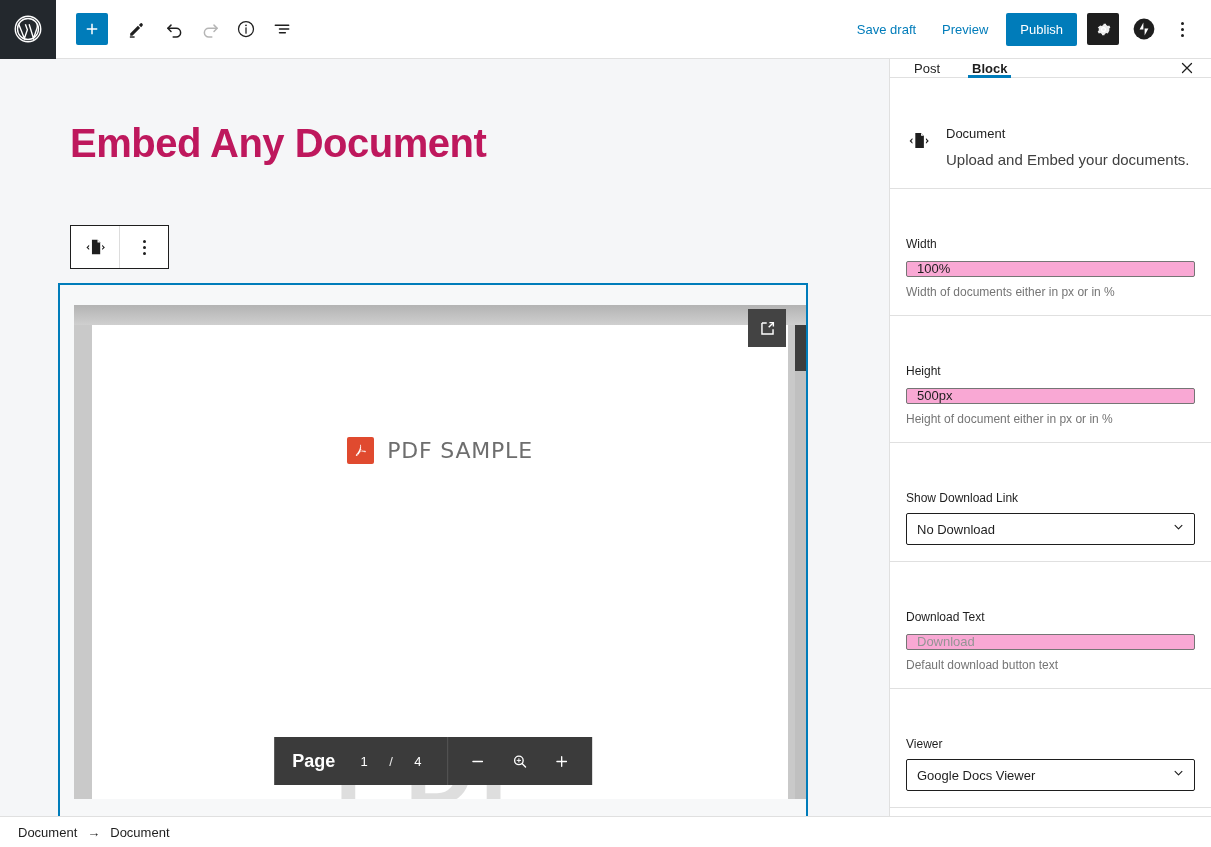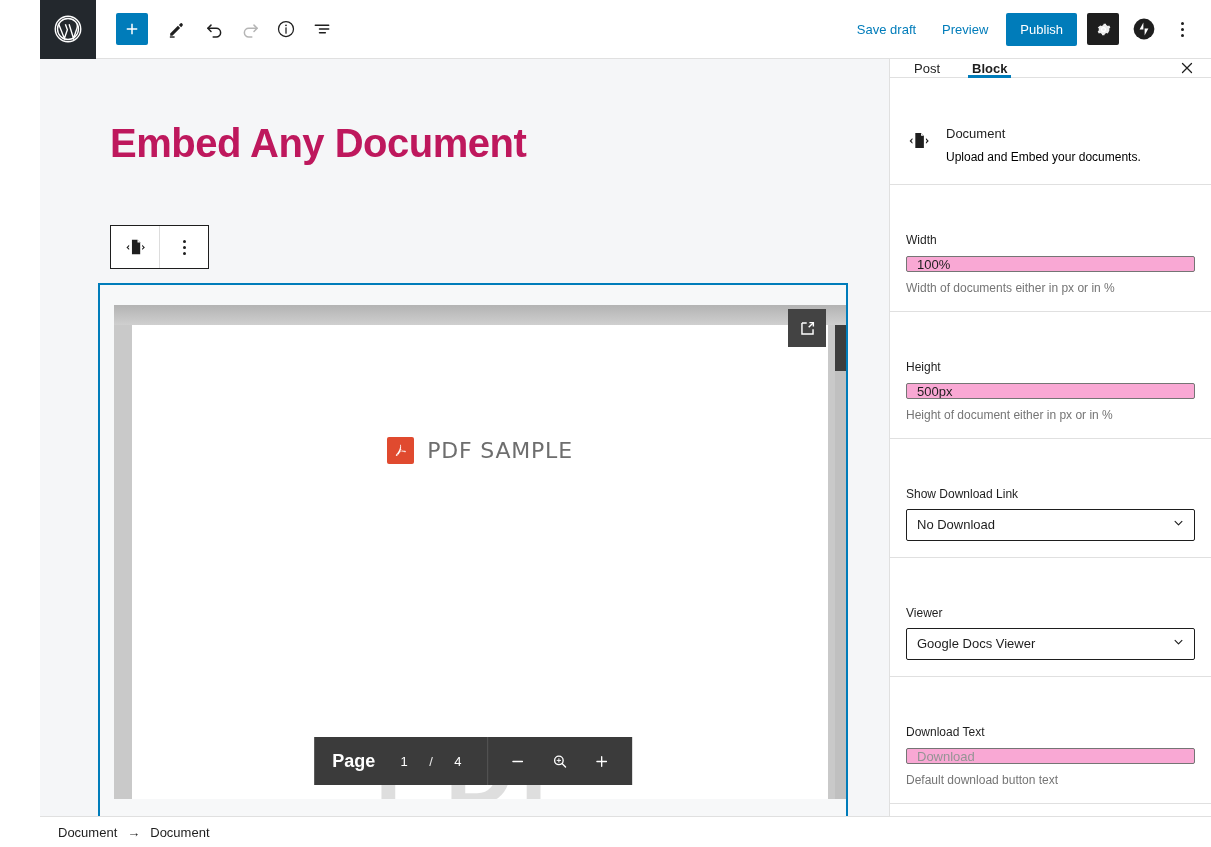--- a/index.html
+++ b/index.html
@@ -2,21 +2,21 @@
 <html><head>
 <meta charset="utf-8">
 <style>
   * { box-sizing: border-box; margin: 0; padding: 0; }
   html, body {
     width: 1211px; height: 847px;
     font-family: "Liberation Sans", sans-serif;
     background: #ffffff;
     overflow: hidden;
   }
-  .app { position: relative; width: 1211px; height: 847px; display: flex; flex-direction: column; padding-left: 40px; }
+  .app { position: relative; width: 1211px; height: 847px; display: flex; flex-direction: column; }
 
   
   .header {
     height: 59px; min-height: 59px;
     background: #ffffff;
     border-bottom: 1px solid #e0e0e0;
     display: flex; align-items: center;
     position: relative; z-index: 20;
   }
   .wp-logo {
@@ -192,21 +192,21 @@
     margin-left: auto; width: 48px;
     display: flex; align-items: center; justify-content: center;
     cursor: pointer; color: #1e1e1e;
   }
   .sb-block-card {
     display: flex; gap: 14px; padding: 16px 16px 18px 16px;
     border-bottom: 1px solid #e0e0e0;
   }
   .sb-card-icon { padding-top: 2px; }
   .sb-card-title { font-size: 13px; color: #1e1e1e; margin-bottom: 8px; }
-  .sb-card-desc { font-size: 12px; color: #000000; line-height: 1.4; }
+  .sb-card-desc { font-size: 15px; color: #404040; line-height: 1.4; }
   .sb-section { padding: 16px; border-bottom: 1px solid #e0e0e0; }
   .sb-label {
     display: block; font-size: 12px; color: #1e1e1e; margin-bottom: 8px;
   }
   .sb-input {
     width: 100%; height: 16px; padding: 0 10px;
     border: 1px solid #757575; border-radius: 2px;
     font-size: 13px; font-family: inherit; color: #1e1e1e; background: #f9a8d4;
   }
   .sb-input::placeholder { color: #949494; }
@@ -465,39 +465,39 @@
           </select>
           <span class="sb-chev">
             <svg width="15" height="15" viewBox="0 0 24 24" fill="none" stroke="#1e1e1e" stroke-width="1.8" stroke-linecap="round" stroke-linejoin="round">
               <path d="M6.5 9.5 L12 15 L17.5 9.5"></path>
             </svg>
           </span>
         </div>
       </div>
 
       <div class="sb-section">
+        <label class="sb-label">Download Text</label>
+        <input class="sb-input" type="text" placeholder="Download" style="">
+        <span class="sb-help">Default download button text</span>
+      </div>
+
+      <div class="sb-section">
         <label class="sb-label">Viewer</label>
         <div class="sb-select-wrap">
           <select class="sb-select">
             <option>Google Docs Viewer</option>
           </select>
           <span class="sb-chev">
             <svg width="15" height="15" viewBox="0 0 24 24" fill="none" stroke="#1e1e1e" stroke-width="1.8" stroke-linecap="round" stroke-linejoin="round">
               <path d="M6.5 9.5 L12 15 L17.5 9.5"></path>
             </svg>
           </span>
         </div>
       </div>
 
-      <div class="sb-section">
-        <label class="sb-label">Download Text</label>
-        <input class="sb-input" type="text" placeholder="Download" style="">
-        <span class="sb-help">Default download button text</span>
-      </div>
-
       <div class="sb-toggle-row">
         <span class="toggle">
             <i></i>
           </span>
         <span class="toggle-label">Width</span>
       </div>
     </div>
   </div>
 
   <div class="footer">

